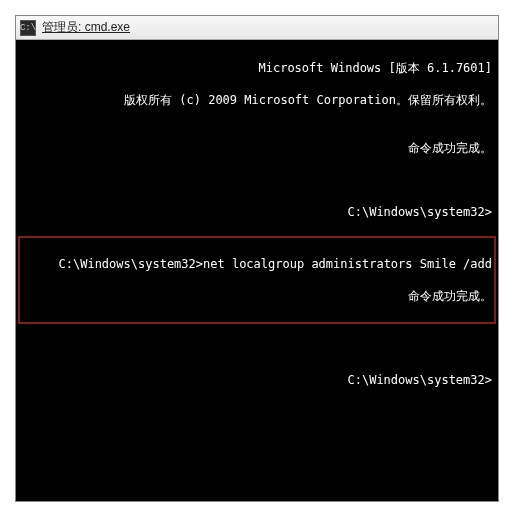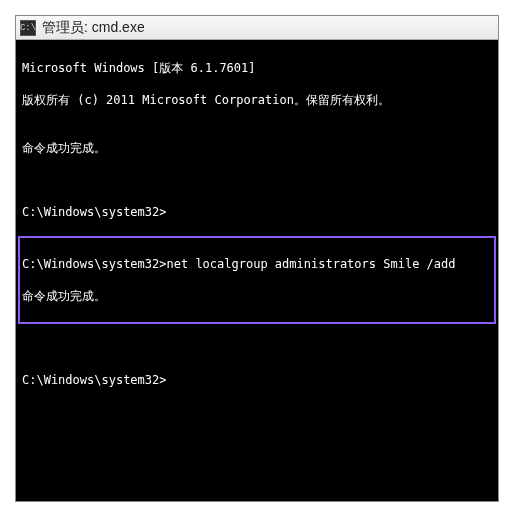--- a/index.html
+++ b/index.html
@@ -36,58 +36,60 @@
       margin-right: 6px;
       display: inline-flex;
       align-items: center;
       justify-content: center;
       font-size: 9px;
       color: #ccc;
       border: 1px solid #555;
     }
     .titlebar-text {
       font-family: "Microsoft YaHei", "SimSun", sans-serif;
-      font-size: 14px;
+      font-size: 12px;
       color: #222;
+      text-decoration: underline;
     }
     .terminal {
       background: #000;
       color: #fff;
       font-size: 12px;
       line-height: 16px;
       padding: 4px 6px;
       height: calc(100% - 24px);
       font-family: "SimSun", "Consolas", monospace;
       white-space: pre;
       position: relative;
+      text-align: right;
     }
     .line {
       display: block;
     }
     .highlight-box {
-      border: 2px solid #8b5cf6;
+      border: 2px solid #7f1d1d;
       padding: 2px 2px;
       margin-left: -4px;
       margin-right: -4px;
     }
     .prompt, .cmd, .output {
       display: inline;
     }
   </style>
 </head>
 <body>
 
 <div class="window">
   <div class="titlebar">
     <span class="titlebar-icon">C:\</span>
     <span class="titlebar-text">管理员: cmd.exe</span>
   </div>
   <div class="terminal">
 <span class="line">Microsoft Windows [版本 6.1.7601]</span>
-<span class="line">版权所有 (c) 2011 Microsoft Corporation。保留所有权利。</span>
+<span class="line">版权所有 (c) 2009 Microsoft Corporation。保留所有权利。</span>
 <span class="line"></span>
 <span class="line">命令成功完成。</span>
 <span class="line"></span>
 <span class="line"></span>
 <span class="line">C:\Windows\system32&gt;</span>
 <div class="highlight-box">
 <span class="line"><span class="prompt">C:\Windows\system32&gt;</span><span class="cmd">net localgroup administrators Smile /add</span></span>
 <span class="line">命令成功完成。</span>
 </div>
 <span class="line"></span>

